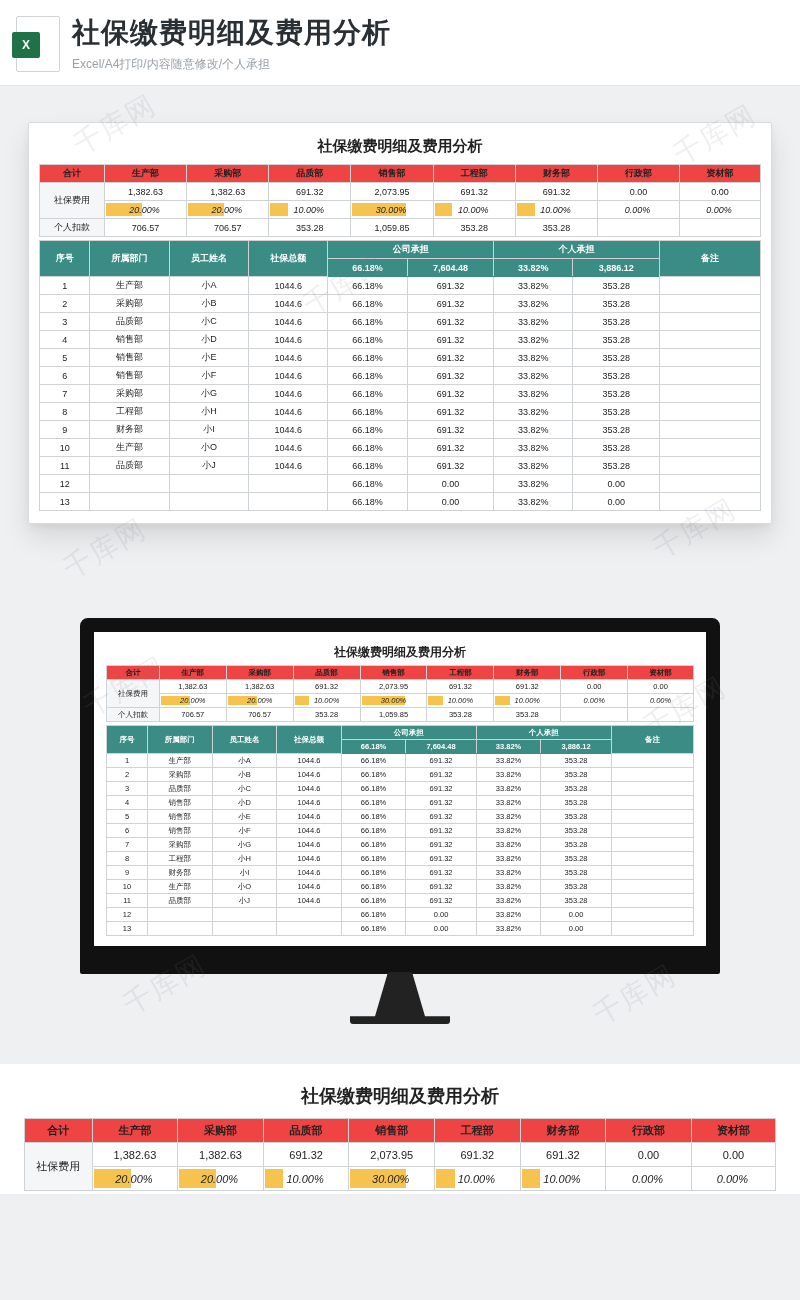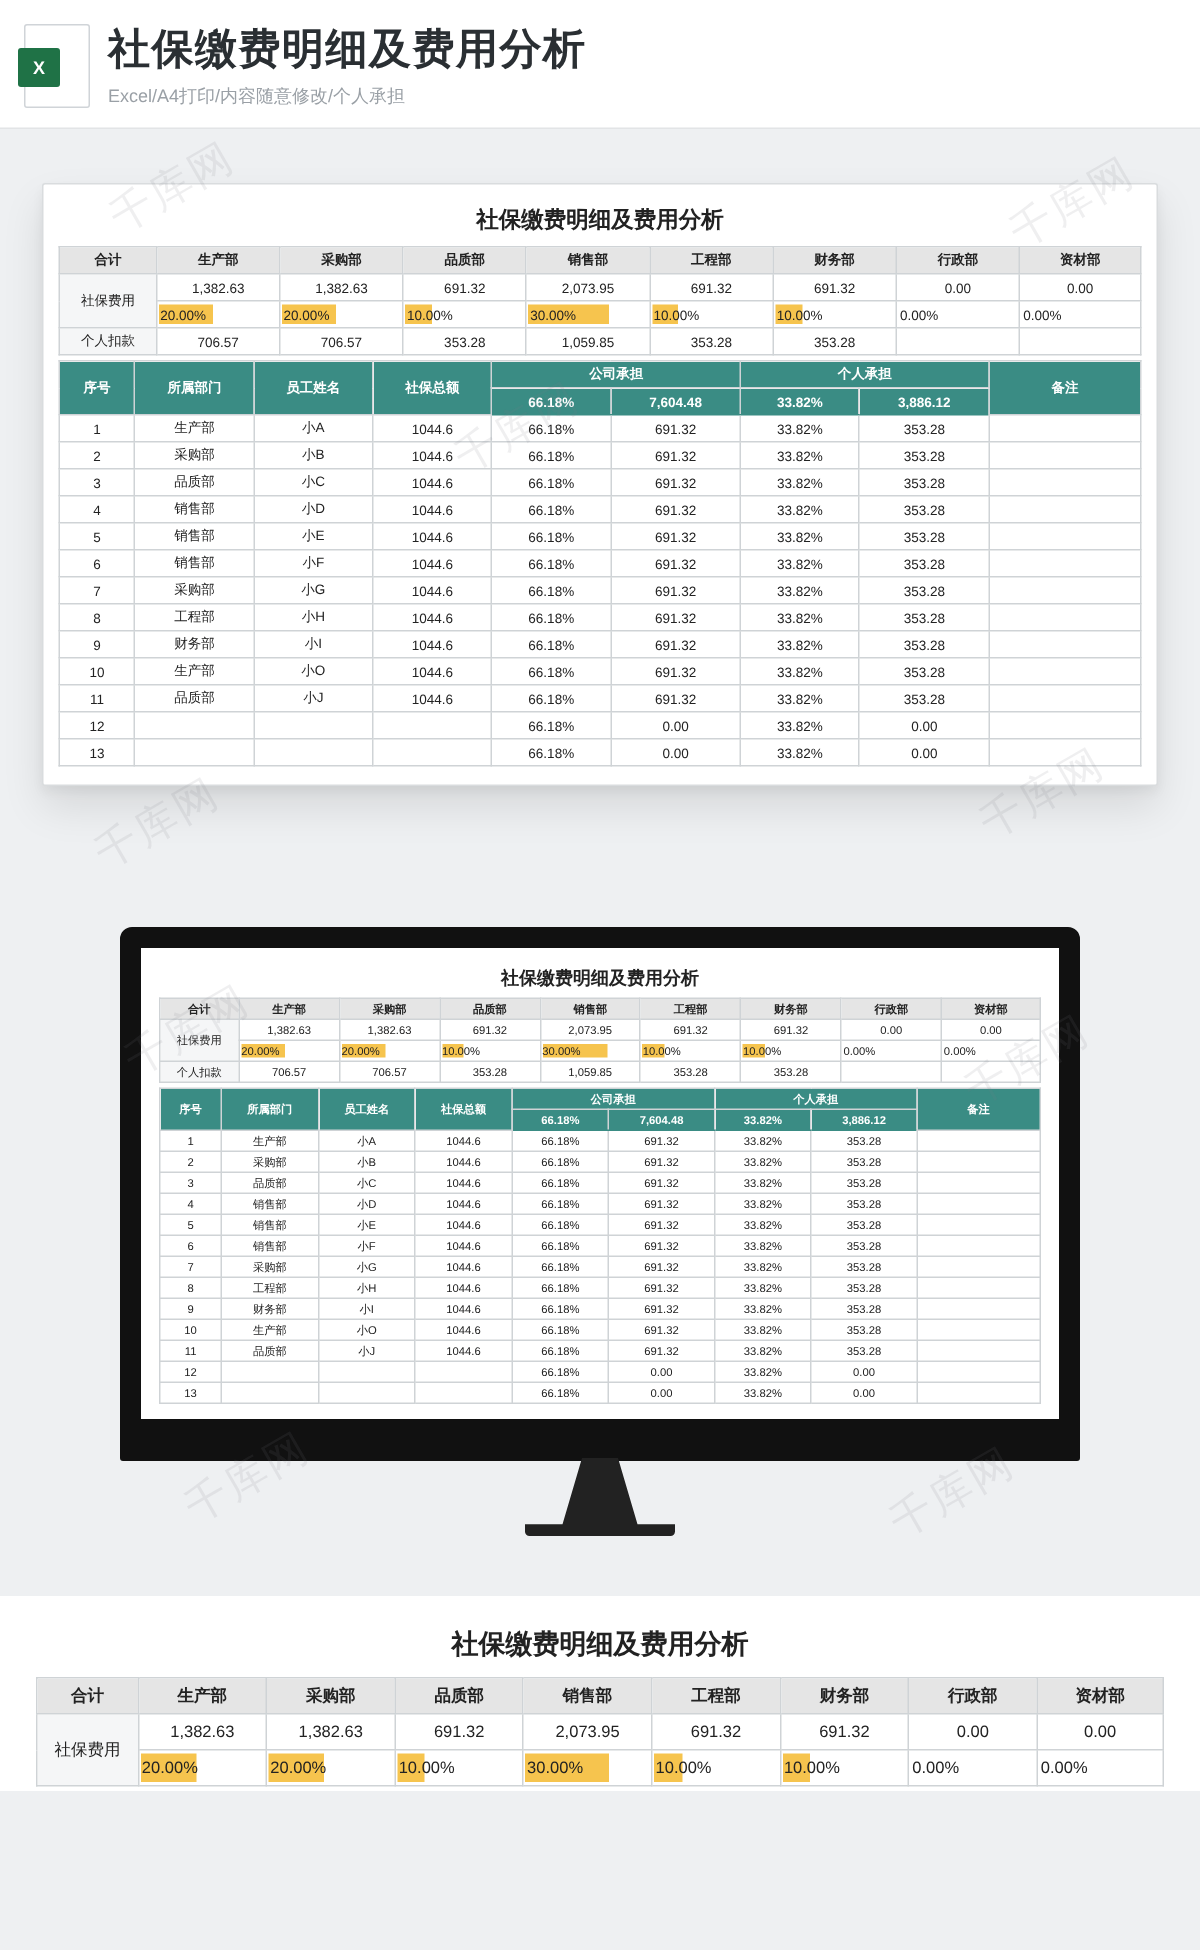--- a/index.html
+++ b/index.html
@@ -62,26 +62,27 @@
   table { width:100%; border-collapse: collapse; table-layout: fixed; }
   td, th {
     border:1px solid #cfd3d6;
     text-align:center;
     padding: 2px 2px;
     height: 18px;
     font-size:9px;
     overflow:hidden; white-space:nowrap;
   }
   
-  .hdr { background:#e5e5e5; font-weight:700; }
+  .hdr { background:#ef4444; font-weight:700; }
   .grey { background:#f5f6f7; }
   .pct-cell {
     position:relative;
-    text-align:left;
+    text-align:center;
     padding-right:4px;
+    font-style:italic;
   }
   .pct-bar {
     position:absolute; left:1px; top:2px; bottom:2px;
     background:#f6c44e;
     z-index:0;
   }
   .pct-cell span { position:relative; z-index:1; }
 
   
   .teal { background:#3a8c84; color:#fff; font-weight:700; }

